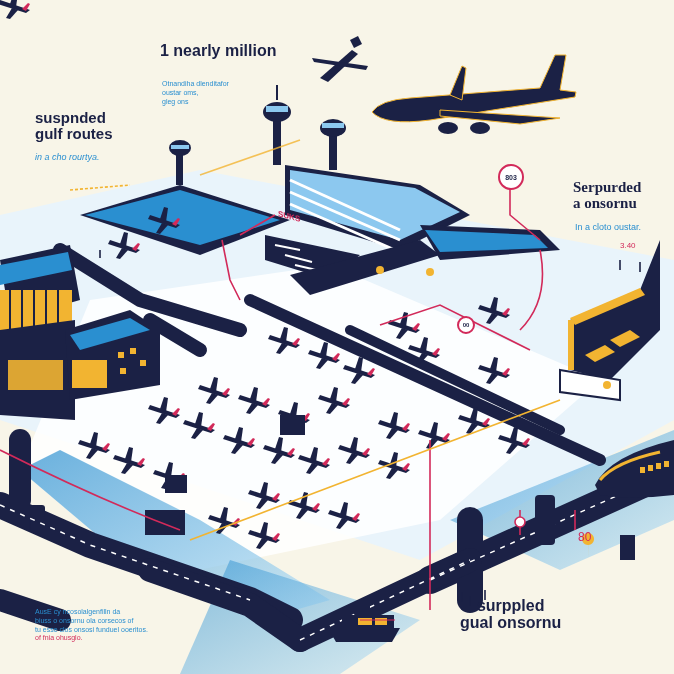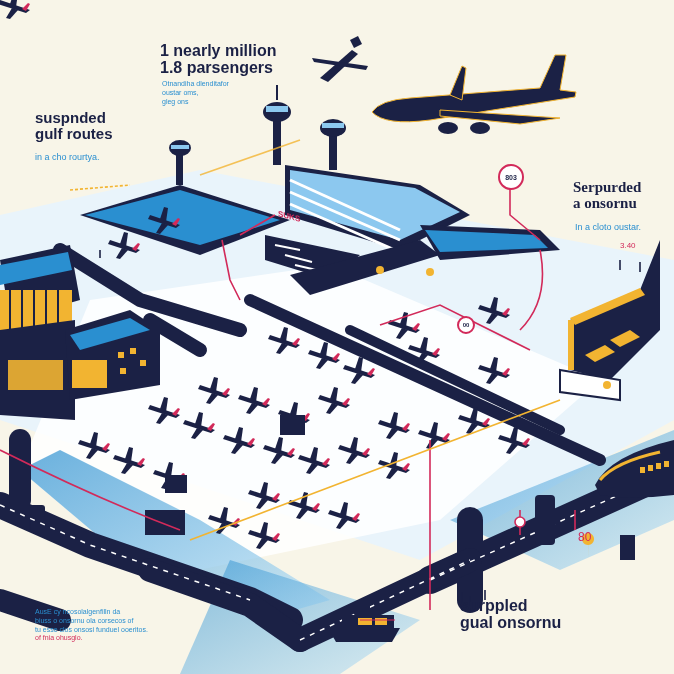--- a/index.html
+++ b/index.html
@@ -233,46 +233,45 @@
         <line x1="485" y1="590" x2="485" y2="600"></line>
       <line x1="620" y1="260" x2="620" y2="270"></line>
         <line x1="640" y1="262" x2="640" y2="272"></line>
       <line x1="100" y1="250" x2="100" y2="258"></line>
         <line x1="30" y1="520" x2="30" y2="530"></line>
     </g>
   </svg>
 
   <div class="label" style="left:160px;top:43px;font-size:16px;">
     <div>1 nearly million</div>
-    <div>1.8 parsengers</div>
   </div>
   <div class="sub" style="left:162px;top:80px;font-size:7px;">
     <div>Otnandiha dlenditafor</div>
     <div>oustar oms,</div>
     <div>gleg ons</div>
   </div>
 
   <div class="label" style="left:35px;top:110px;font-size:15px;">
     <div>suspnded</div>
     <div>gulf routes</div>
   </div>
-  <div class="sub" style="left:35px;top:152px;">in a cho rourtya.</div>
+  <div class="sub" style="left:35px;top:152px;font-style:italic;">in a cho rourtya.</div>
 
   <div class="label" style="left:573px;top:180px;font-size:15px;font-family:Liberation Serif, serif;">
     <div>Serpurded</div>
     <div>a onsornu</div>
   </div>
   <div class="sub" style="left:575px;top:222px;">In a cloto oustar.</div>
   <div class="sub pink" style="left:576px;top:241px;font-size:8px;margin-left:44px;">3.40</div>
   <div class="badge" style="left:498px;top:164px;width:22px;height:22px;">803</div>
   <div class="badge" style="left:457px;top:316px;width:14px;height:14px;font-size:6px;">00</div>
   <div class="sub pink" style="left:578px;top:530px;font-size:12px;">80</div>
   <div class="sub pink" style="left:278px;top:212px;font-size:8px;font-weight:700;transform:skewY(14deg);">SUKS</div>
 
-  <div class="label" style="left:460px;top:598px;font-size:16px;">
+  <div class="label" style="left:460px;top:598px;font-size:16px;text-align:center;">
     <div>surppled</div>
     <div>gual onsornu</div>
   </div>
 
   <div class="sub" style="left:35px;top:608px;font-size:7px;">
     <div>AusE cy ncosolalgenfilln da</div>
     <div>biuss o onsornu ola corsecos of</div>
     <div>tu esse clos onsosi funduel ooeritos.</div>
     <div class="pink">of fnia ohusglo.</div>
   </div>

